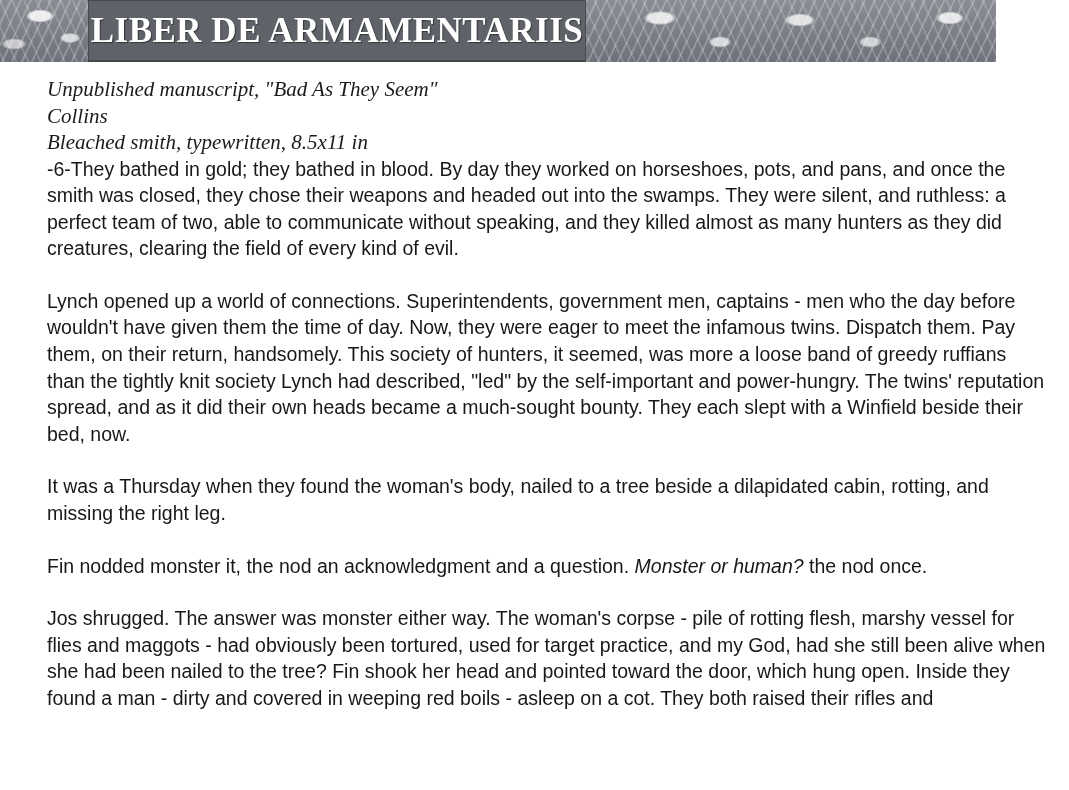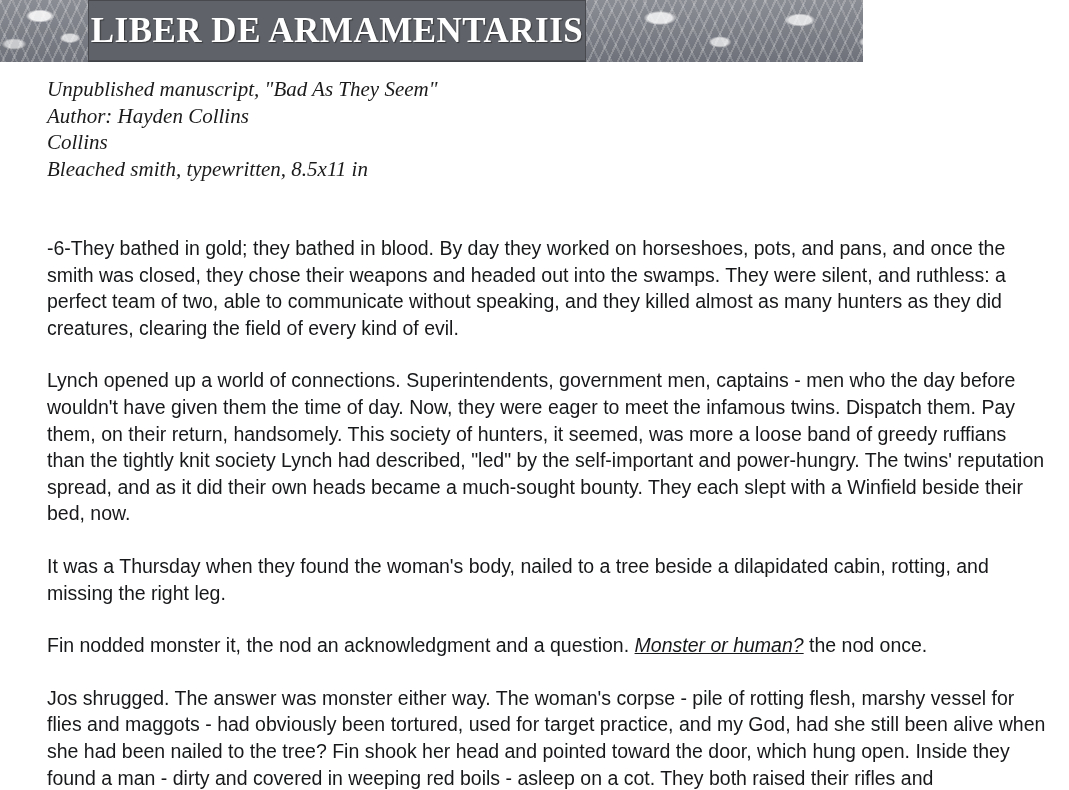--- a/index.html
+++ b/index.html
@@ -11,21 +11,21 @@
     width: 1069px;
     height: 790px;
     overflow: hidden;
     font-family: "Liberation Sans", sans-serif;
     color: #1a1a1a;
   }
 
   
   .banner {
     position: relative;
-    width: 863px;
+    width: 996px;
     height: 62px;
     background: #7c7f86;
     overflow: hidden;
   }
   
   .banner .filigree {
     position: absolute;
     top: 0;
     height: 62px;
     width: 100%;
@@ -75,51 +75,48 @@
   .meta {
     font-family: "Liberation Serif", serif;
     font-style: italic;
     font-size: 21px;
     line-height: 26.5px;
     color: #1a1a1a;
   }
   .meta div { white-space: nowrap; }
 
   .body-copy {
-    margin-top: 53px;
     font-family: "Liberation Sans", sans-serif;
     font-size: 19.5px;
     line-height: 26.6px;
     color: #17181a;
     max-width: 1000px;
   }
   .body-copy p {
     margin: 0 0 26px 0;
   }
   .body-copy p:last-child { margin-bottom: 0; }
   .em-inline {
     font-style: italic;
-    text-decoration: underline;
   }
 </style>
 </head>
 <body>
 
 <div class="banner">
   <div class="filigree"></div>
   <div class="title-plate">
     <span class="title-text">LIBER DE ARMAMENTARIIS</span>
   </div>
 </div>
 
 <div class="page">
 
   <div class="meta">
     <div>Unpublished manuscript, "Bad As They Seem"</div>
-    <div>Author: Hayden Collins</div>
     <div>Collins</div>
     <div>Bleached smith, typewritten, 8.5x11 in</div>
   </div>
 
   <div class="body-copy">
     <p>-6-They bathed in gold; they bathed in blood. By day they worked on horseshoes, pots, and pans, and once the smith was closed, they chose their weapons and headed out into the swamps. They were silent, and ruthless: a perfect team of two, able to communicate without speaking, and they killed almost as many hunters as they did creatures, clearing the field of every kind of evil.</p>
     <p>Lynch opened up a world of connections. Superintendents, government men, captains - men who the day before wouldn't have given them the time of day. Now, they were eager to meet the infamous twins. Dispatch them. Pay them, on their return, handsomely. This society of hunters, it seemed, was more a loose band of greedy ruffians than the tightly knit society Lynch had described, "led" by the self-important and power-hungry. The twins' reputation spread, and as it did their own heads became a much-sought bounty. They each slept with a Winfield beside their bed, now.</p>
     <p>It was a Thursday when they found the woman's body, nailed to a tree beside a dilapidated cabin, rotting, and missing the right leg.</p>
     <p><span>Fin nodded monster it, the nod an acknowledgment and a question. </span><span class="em-inline">Monster or human?</span><span> the nod once.</span></p>
     <p>Jos shrugged. The answer was monster either way. The woman's corpse - pile of rotting flesh, marshy vessel for flies and maggots - had obviously been tortured, used for target practice, and my God, had she still been alive when she had been nailed to the tree? Fin shook her head and pointed toward the door, which hung open. Inside they found a man - dirty and covered in weeping red boils - asleep on a cot. They both raised their rifles and</p>

